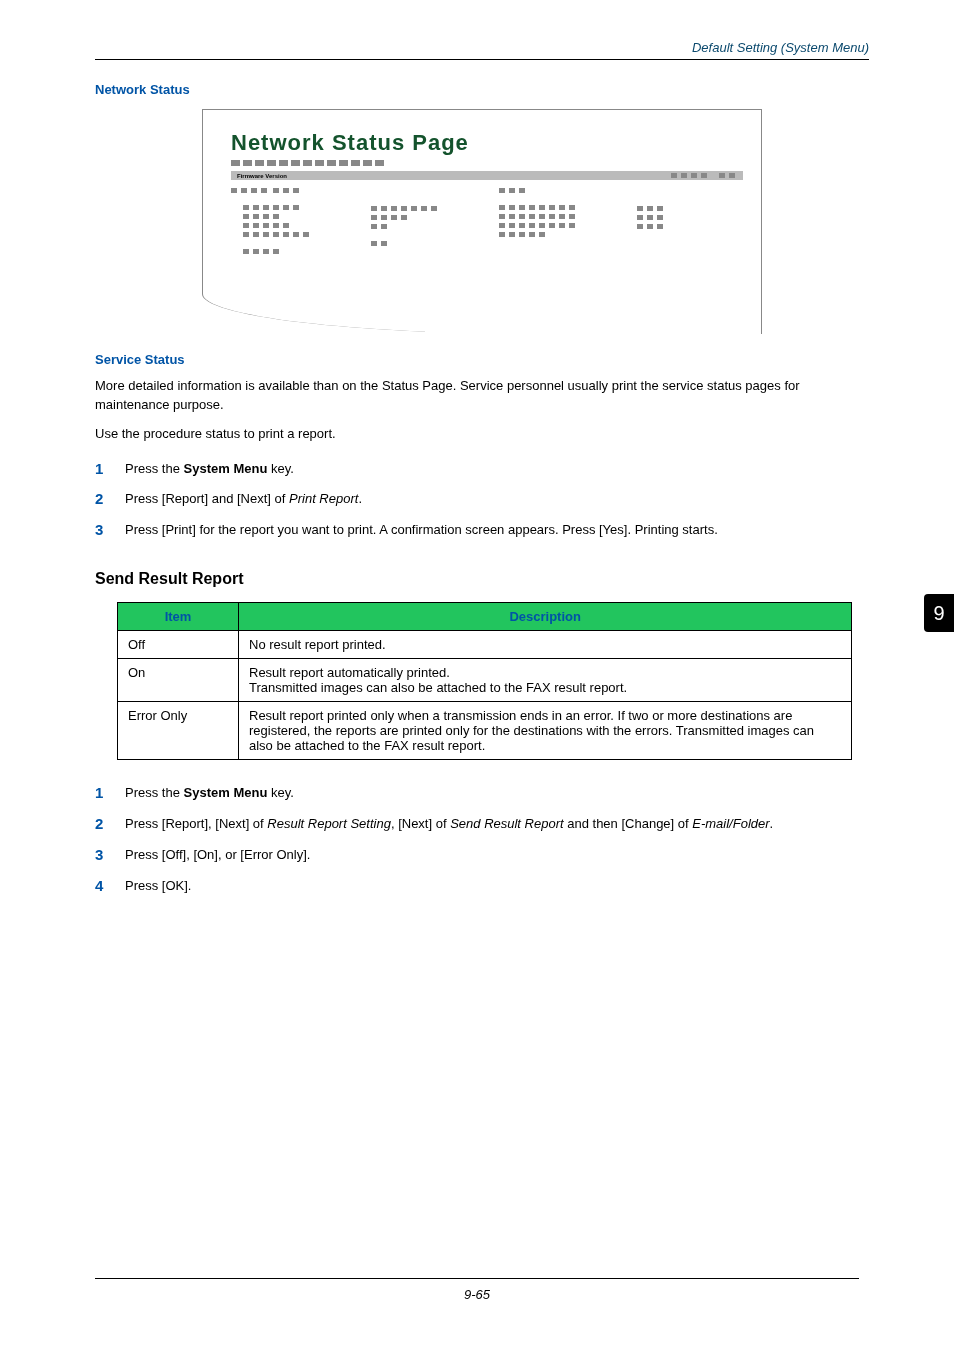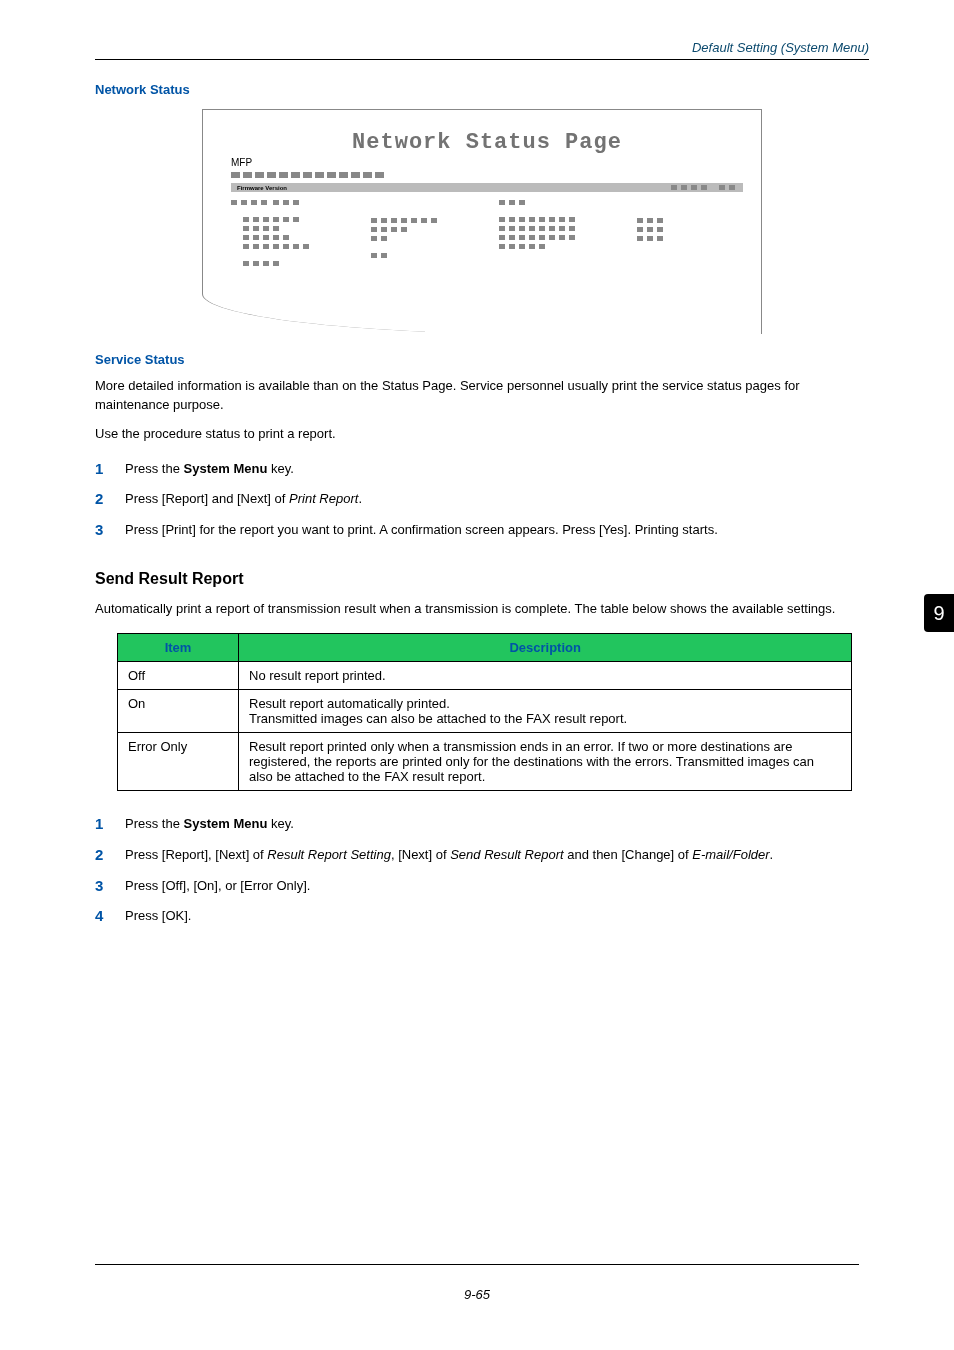--- a/index.html
+++ b/index.html
@@ -109,43 +109,42 @@
     bottom: 48px;
     left: 0;
     right: 0;
     text-align: center;
     font-style: italic;
     font-size: 13px;
   }
   .footer-line {
     border-top: 1px solid #000;
     margin: 0 95px 0 95px;
-    padding-top: 22px;
+    padding-top: 8px;
   }
 
   
   .illustration-wrap {
     width: 560px;
     margin: 12px auto 10px auto;
     border: 1px solid #888;
     border-bottom: none;
     border-bottom-left-radius: 60% 40px;
     height: 225px;
     overflow: hidden;
     padding: 20px 18px 0 28px;
     box-sizing: border-box;
     position: relative;
   }
   .ill-title {
-    font-family: Liberation Mono, monospace;
+    font-family: Liberation Sans, sans-serif;
     font-weight: bold;
     font-size: 22px;
     letter-spacing: 1px;
-    color: #737373;
-    text-align: center;
+    color: #14532d;
   }
   .ill-subtitle {
     font-size: 10px;
     margin-top: 2px;
   }
   .ill-block-row {
     display: flex;
     gap: 1px;
     margin-top: 4px;
   }
@@ -190,21 +189,20 @@
 <div class="page-content">
 
   <div class="header-line">
     <div class="header-text">Default Setting (System Menu)</div>
   </div>
 
   <div class="blue-bold">Network Status</div>
 
   <div class="illustration-wrap">
     <div class="ill-title">Network Status Page</div>
-    <div class="ill-subtitle">MFP</div>
     <div class="ill-block-row">
       <span class="bb" style="width:9px"></span>
         <span class="bb" style="width:9px"></span>
         <span class="bb" style="width:9px"></span>
         <span class="bb" style="width:9px"></span>
         <span class="bb" style="width:9px"></span>
         <span class="bb" style="width:9px"></span>
         <span class="bb" style="width:9px"></span>
         <span class="bb" style="width:9px"></span>
         <span class="bb" style="width:9px"></span>
@@ -364,21 +362,20 @@
   <p class="body-text">More detailed information is available than on the Status Page. Service personnel usually print the service status pages for maintenance purpose.</p>
   <p class="body-text">Use the procedure status to print a report.</p>
 
   <ol class="numbered" id="svc-steps">
       <li><span class="num">1</span><span>Press the <b>System Menu</b> key.</span></li>
       <li><span class="num">2</span><span>Press [Report] and [Next] of <i>Print Report</i>.</span></li>
       <li><span class="num">3</span><span>Press [Print] for the report you want to print. A confirmation screen appears. Press [Yes]. Printing starts.</span></li>
     </ol>
 
   <div class="section-heading">Send Result Report</div>
-  <p class="body-text">Automatically print a report of transmission result when a transmission is complete. The table below shows the available settings.</p>
 
   <table class="settings">
     <thead>
       <tr>
         <th>Item</th>
         <th>Description</th>
       </tr>
     </thead>
     <tbody id="send-result-rows">
         <tr>

